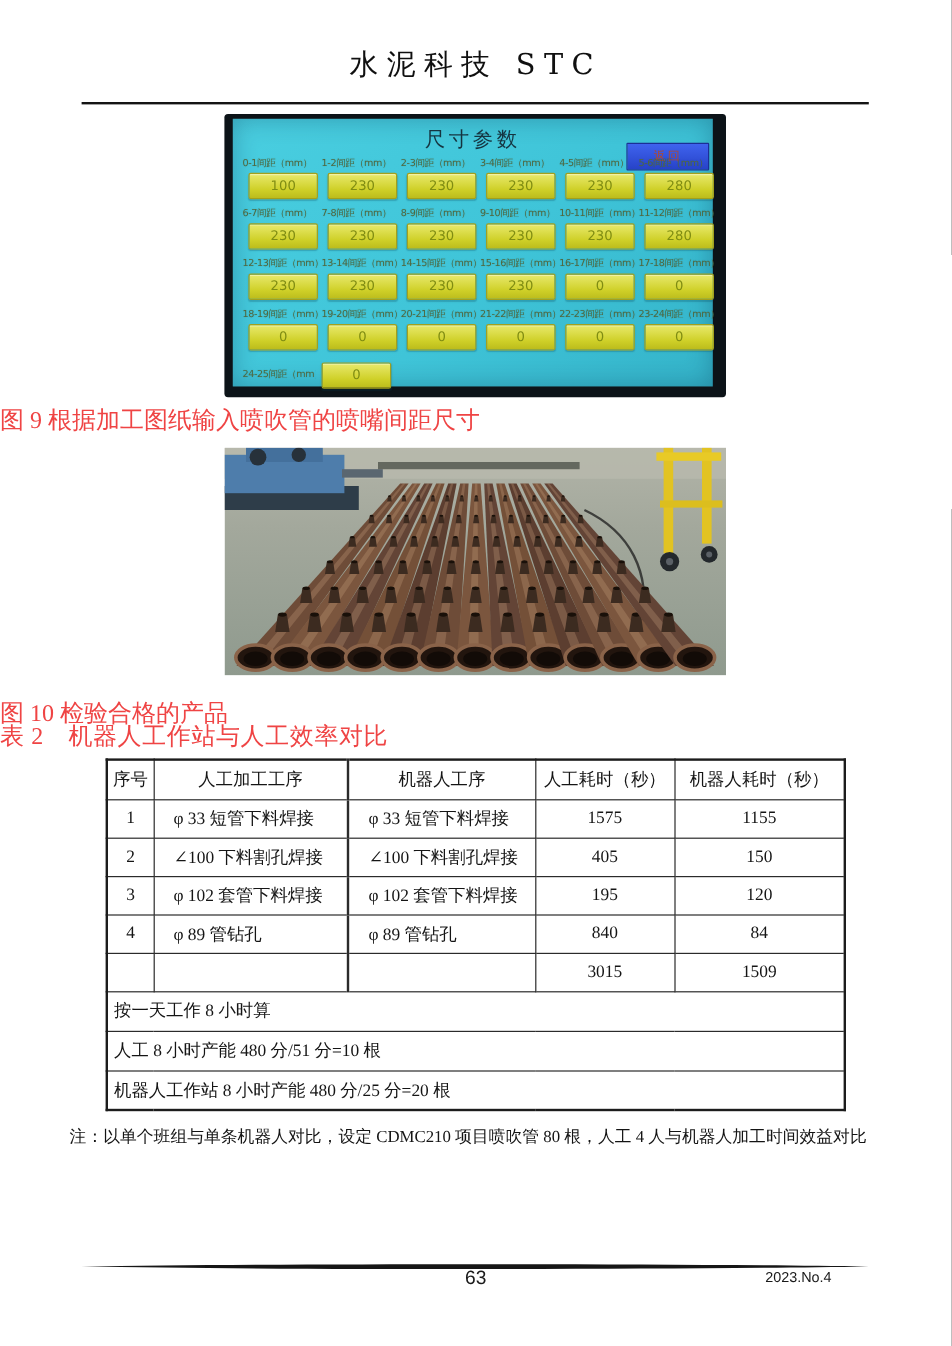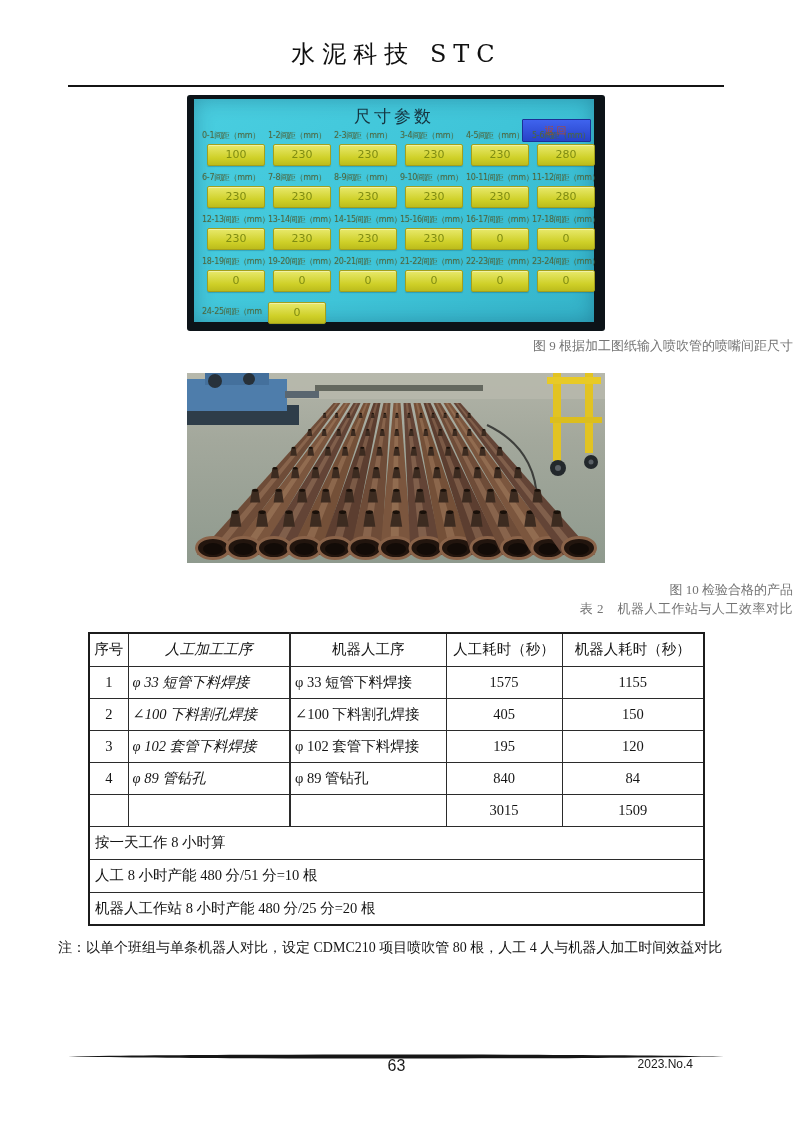--- a/index.html
+++ b/index.html
@@ -49,43 +49,43 @@
   .hmi-btn{
     width:56px; height:20px; margin:3px 0 0 5px;
     background:linear-gradient(180deg,#e8e96c 0%,#cfd028 65%,#bcbc1c 100%);
     border:1px solid #a3a01c; border-radius:2px;
     box-shadow:inset 0 1px 0 rgba(255,255,255,.4), 0 1px 1px rgba(0,60,80,.25);
     color:#7f8c12; font-size:11px; line-height:20px; text-align:center;
   }
   .hmi-lastrow{position:absolute; left:8px; top:200px; display:flex; align-items:center;}
   .hmi-lastrow .hmi-label{width:61px;}
   
-  .caption{position:absolute; left:0; width:100%; text-align:right; font-size:13px; color:#737373;}
+  .caption{position:absolute; left:0; width:100%; text-align:left; font-size:20px; color:#ef4444;}
   .cap-fig9{top:337px;}
   .cap-fig10{top:581px;}
   .cap-table2{top:600px; letter-spacing:.5px;}
   
   .photo{position:absolute; left:187px; top:373px; width:418px; height:190px; overflow:hidden;}
   .photo svg{display:block;}
   
   .cmp-table{
     position:absolute; left:88px; top:632px;
     border-collapse:collapse; table-layout:fixed; width:615px;
     font-size:14.5px; color:#151515;
   }
   .cmp-table th,.cmp-table td{
     border:1px solid #2b2b2b; padding:0 3px; font-weight:normal;
     overflow:hidden; white-space:nowrap;
   }
-  .cmp-table th:nth-child(2), .cmp-table td.c2{border-right-width:2px;font-style:italic;}
+  .cmp-table th:nth-child(2), .cmp-table td.c2{border-right-width:2px;}
   .cmp-table tr{height:32px;}
   .cmp-table tr.hdr{height:33px;margin-left:37px;}
   .cmp-table tr.span-row{height:33px;}
   .cmp-table .ctr{text-align:center;}
-  .cmp-table .lft{text-align:left; padding-left:4px;}
+  .cmp-table .lft{text-align:left; padding-left:16px;}
   .cmp-table{border:2px solid #1c1c1c;}
   .cmp-table .span-row td{text-align:left; padding-left:5px;}
   
   .note{position:absolute; left:58px; top:939px; width:700px; font-size:14px; color:#141414; white-space:nowrap;}
   
   .footer-rule{position:absolute; left:68px; top:1047px; width:656px; height:8px;}
   .footer-page{position:absolute; left:0; width:100%; top:1057px; text-align:center;
     font-size:16px; font-family:"Liberation Sans","DejaVu Sans",sans-serif; color:#1a1a1a;}
   .footer-issue{position:absolute; right:100px; top:1057px; font-size:12px;
     font-family:"Liberation Sans","DejaVu Sans",sans-serif; color:#1a1a1a;}

